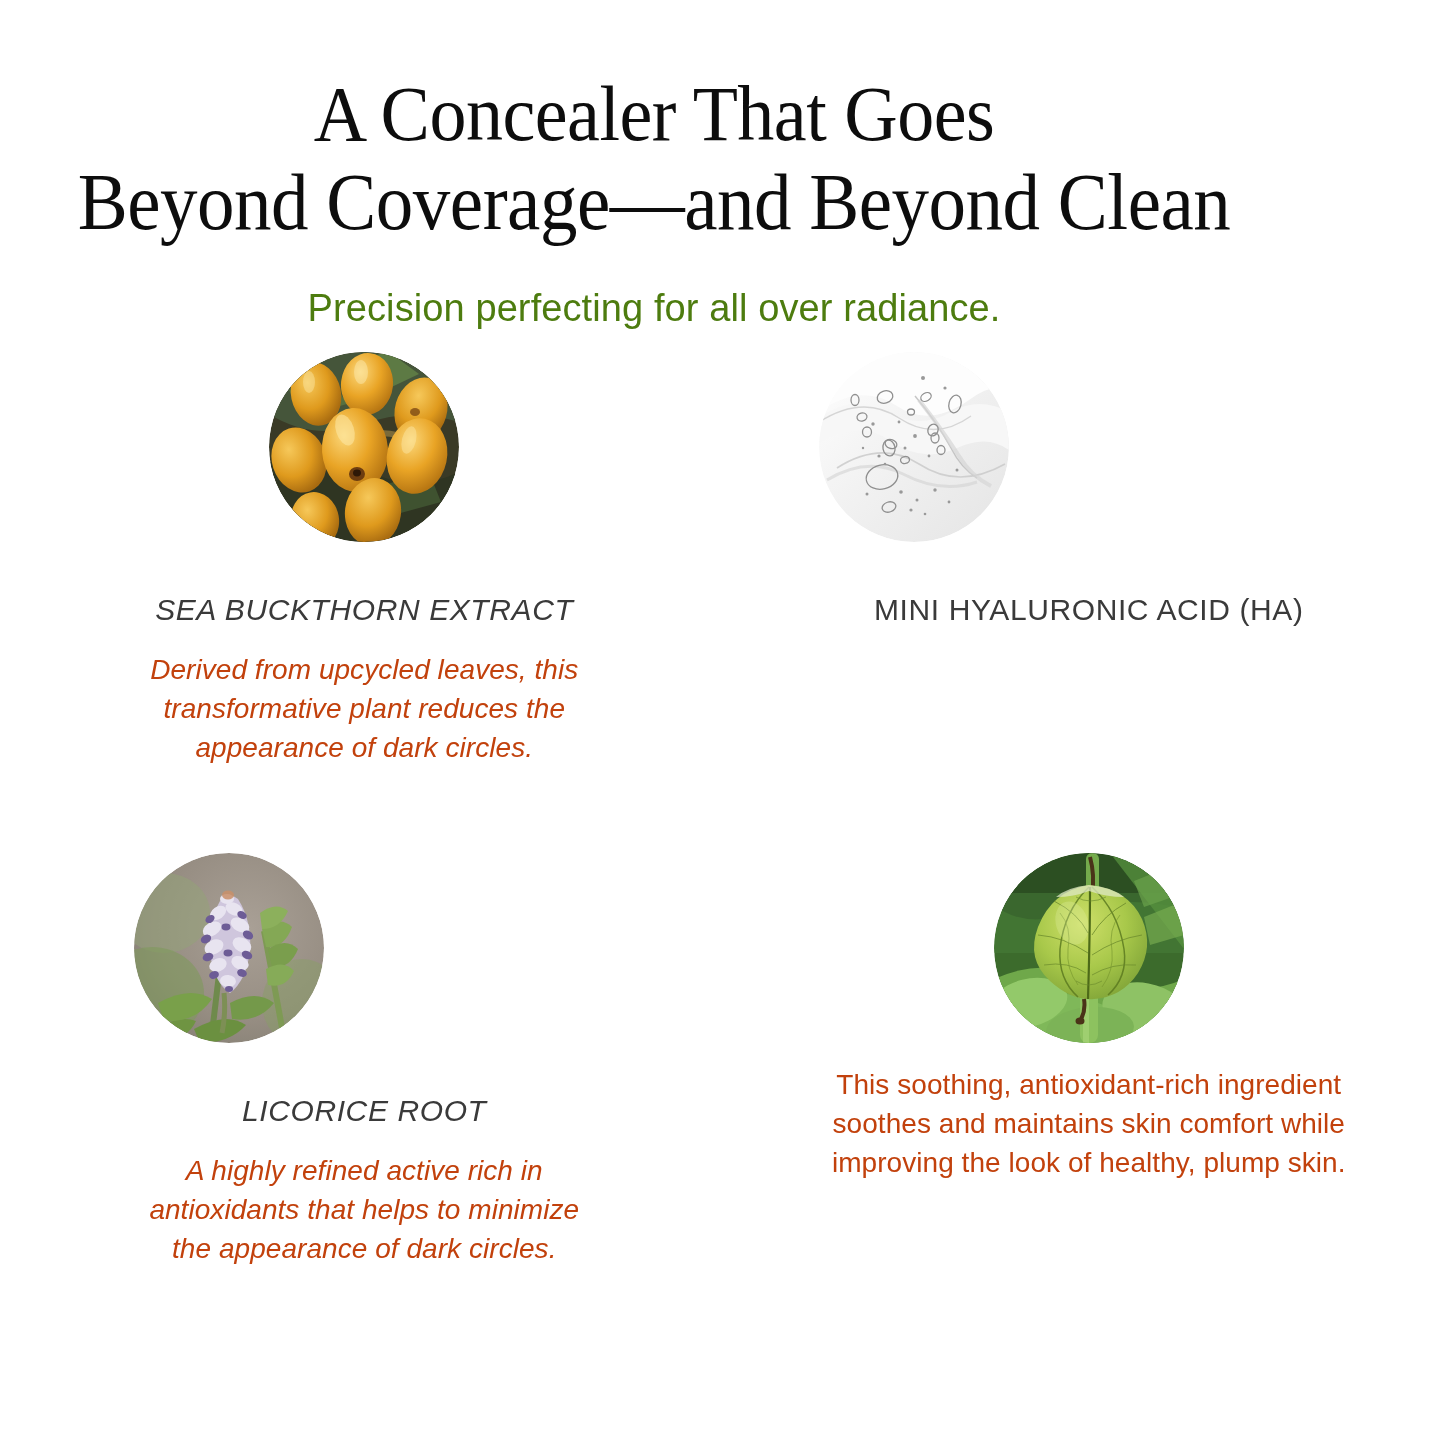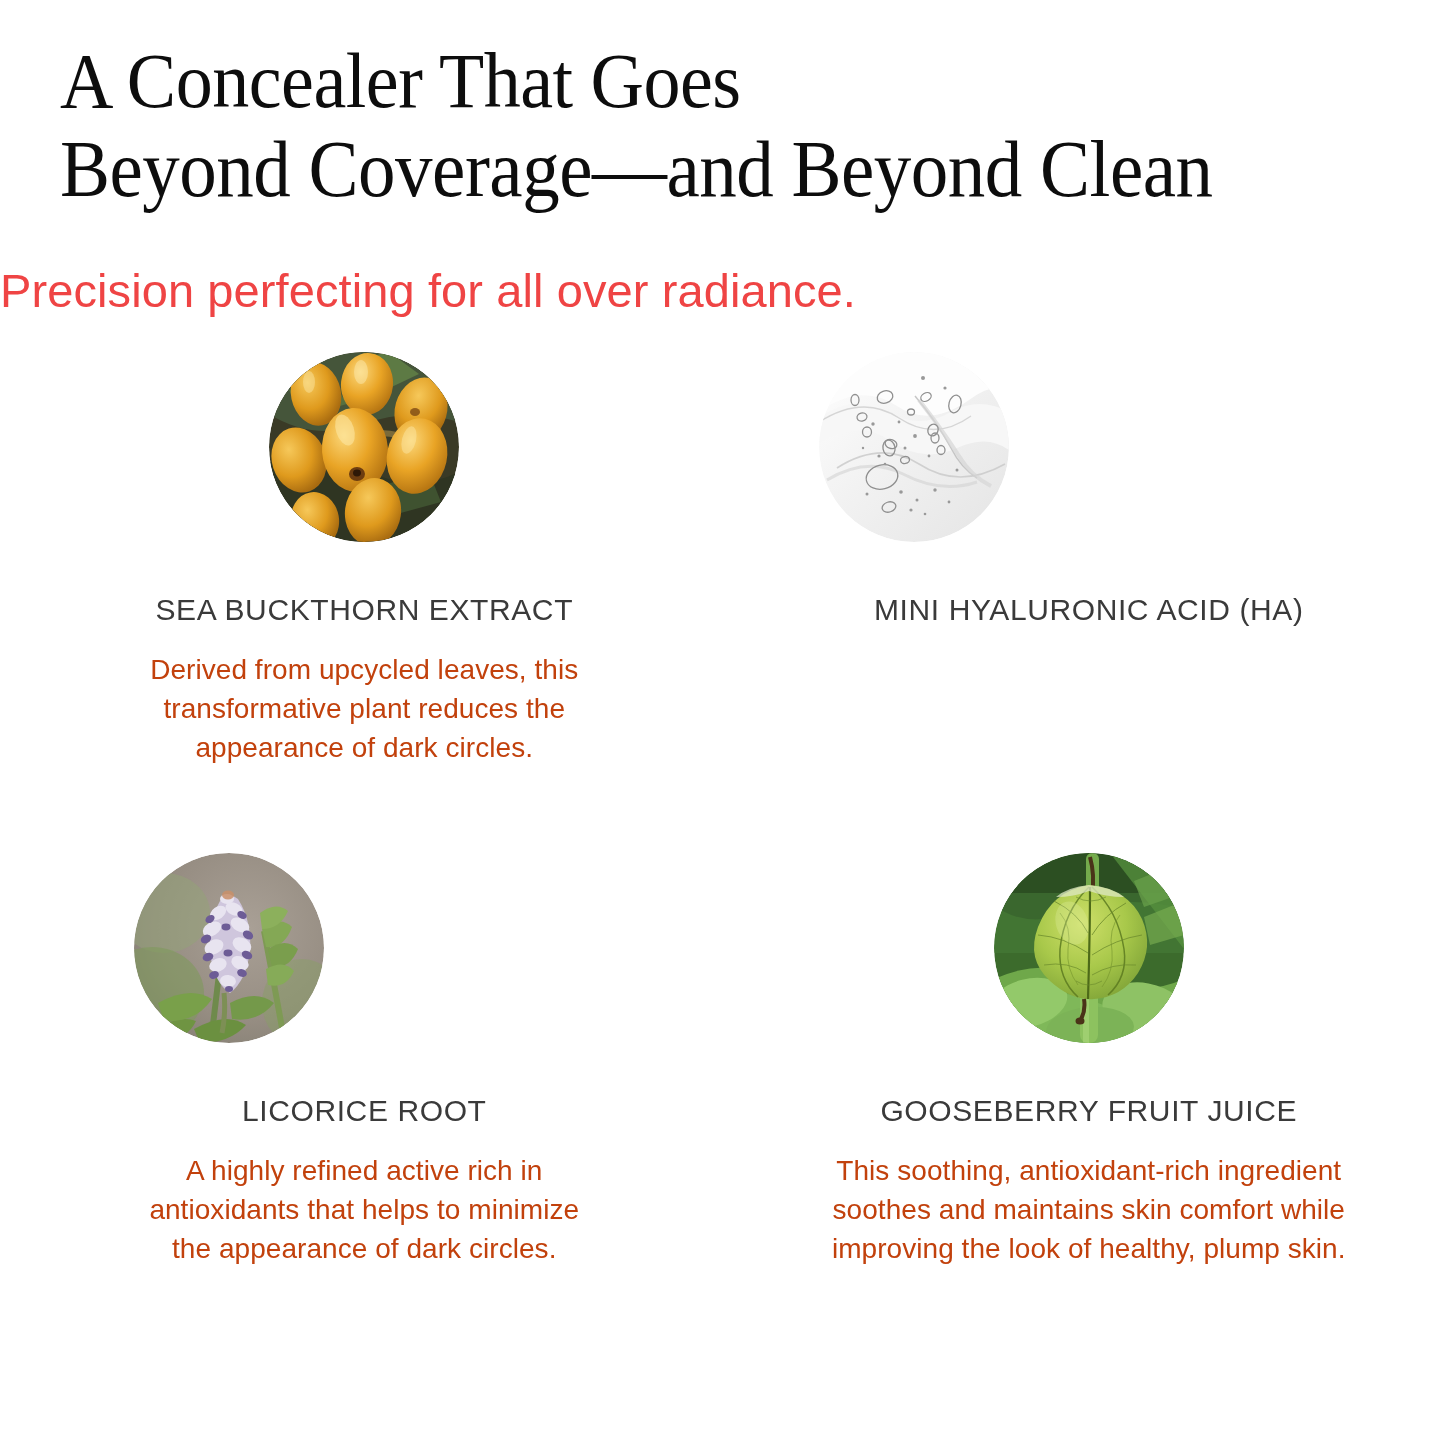--- a/index.html
+++ b/index.html
@@ -15,47 +15,48 @@
     position: relative;
     width: 1445px;
     height: 1445px;
     background: #ffffff;
     font-family: "Liberation Sans", sans-serif;
   }
 
   
   .header {
     position: absolute;
-    top: 36px;
+    top: 69px;
     left: 0;
     width: 1308px;
+    text-align: center;
   }
 
   .headline {
     font-family: "Liberation Serif", serif;
     font-weight: 400;
     font-size: 74px;
     line-height: 84px;
     letter-spacing: -0.5px;
     color: #0d0d0d;
     padding: 0 60px;
     transform: scaleY(1.06);
     transform-origin: top center;
   }
 
   .headline .ln { display: block; white-space: nowrap; }
   .headline .ln2 { font-size: 75px; }
 
   .subtitle {
-    margin-top: 64px;
+    margin-top: 48px;
     font-family: "Liberation Sans", sans-serif;
     font-weight: 400;
-    font-size: 47px;
+    font-size: 38px;
     line-height: 46px;
-    color: #ef4444;
+    color: #4d7c0f;
     letter-spacing: 0.1px;
   }
 
   
   .grid {
     position: absolute;
     top: 352px;
     left: 0;
     width: 1445px;
     display: grid;
@@ -96,21 +97,21 @@
     margin-top: 22px;
     font-size: 28px;
     line-height: 39px;
     font-weight: 400;
     color: #c2410c;
     text-align: center;
     letter-spacing: 0.05px;
   }
 
   .col-left  .card-title,
-  .col-left  .card-body  { width: 460px; }
+  .col-left  .card-body  { width: 460px; font-style: italic; }
   .col-right .card-title,
   .col-right .card-body  { width: 540px; }
 
   .card-left-inner  { padding-left: 6px; }
   .card-right-inner { padding-left: 10px; }
 </style>
 </head>
 <body>
 
 <div class="page">
@@ -362,19 +363,18 @@
                 <path d="M82 128 Q94 136 108 128" stroke="#6b8a2c" stroke-width="0.9" fill="none" opacity="0.7"></path>
                 <path d="M82 44 Q96 52 112 44" stroke="#6b8a2c" stroke-width="0.9" fill="none" opacity="0.7"></path>
                 <path d="M95 32 Q74 34 62 44 Q80 44 95 38 Q112 44 130 44 Q118 34 95 32 Z" fill="#dfe8c4" opacity="0.75"></path>
                 <ellipse cx="78" cy="70" rx="16" ry="22" fill="#e3f0a8" opacity="0.28" transform="rotate(-18 78 70)"></ellipse>
                 <path d="M90 146 Q92 158 86 168" stroke="#4a3318" stroke-width="4" fill="none"></path>
                 <ellipse cx="86" cy="168" rx="4.5" ry="3.5" fill="#4a3318"></ellipse>
               </g>
             </svg>
           </div>
         </div>
-        <div class="card-title">GOOSEBERRY FRUIT JUICE</div>
         <div class="card-body">This soothing, antioxidant-rich ingredient soothes and maintains skin comfort while improving the look of healthy, plump skin.</div>
       </div>
     </div>
 
   </div>
 </div>
 
 </body></html>

